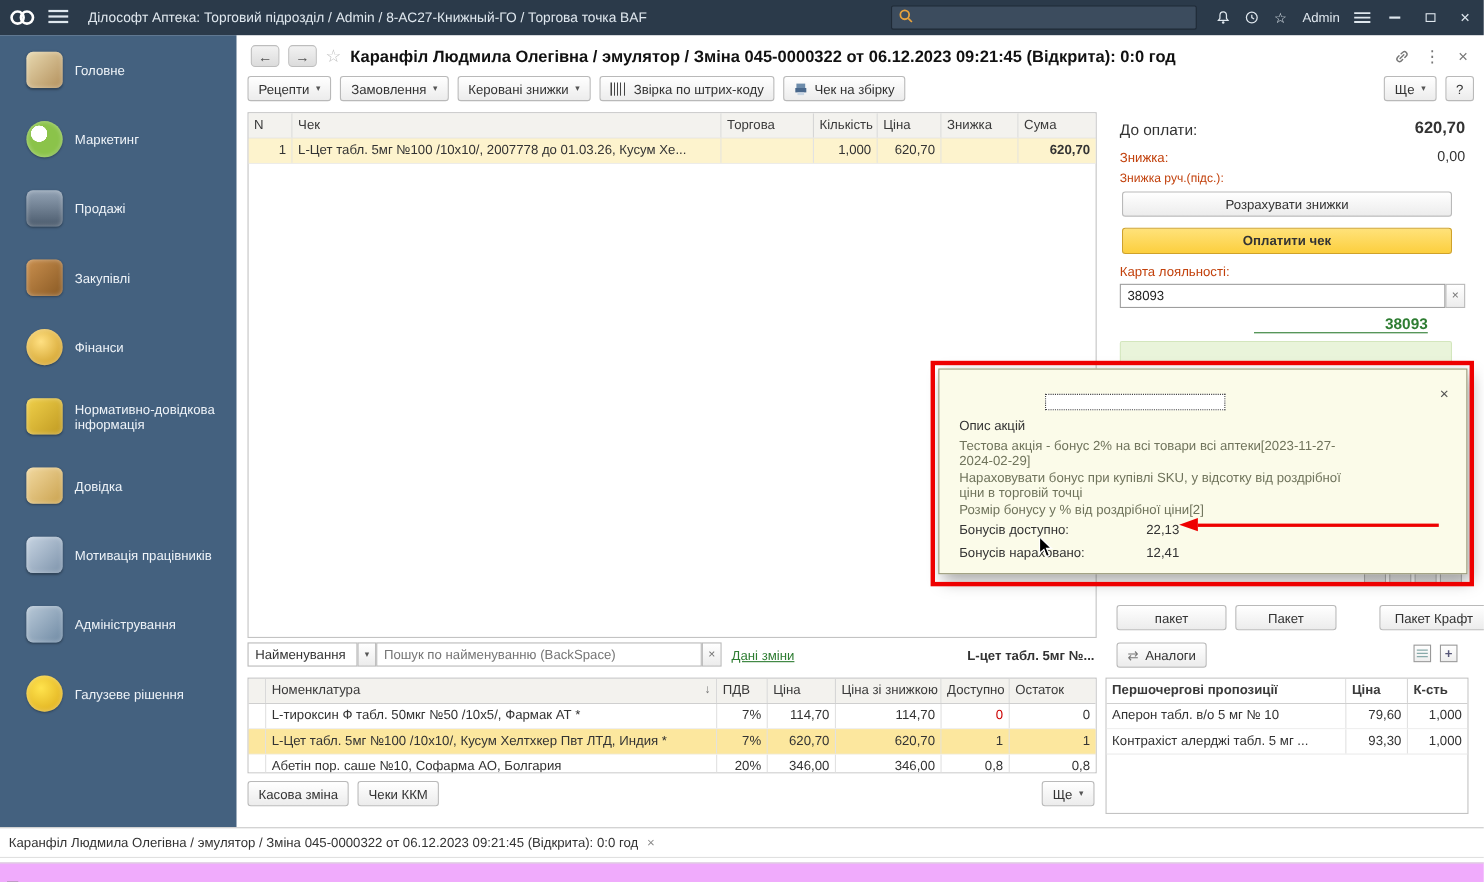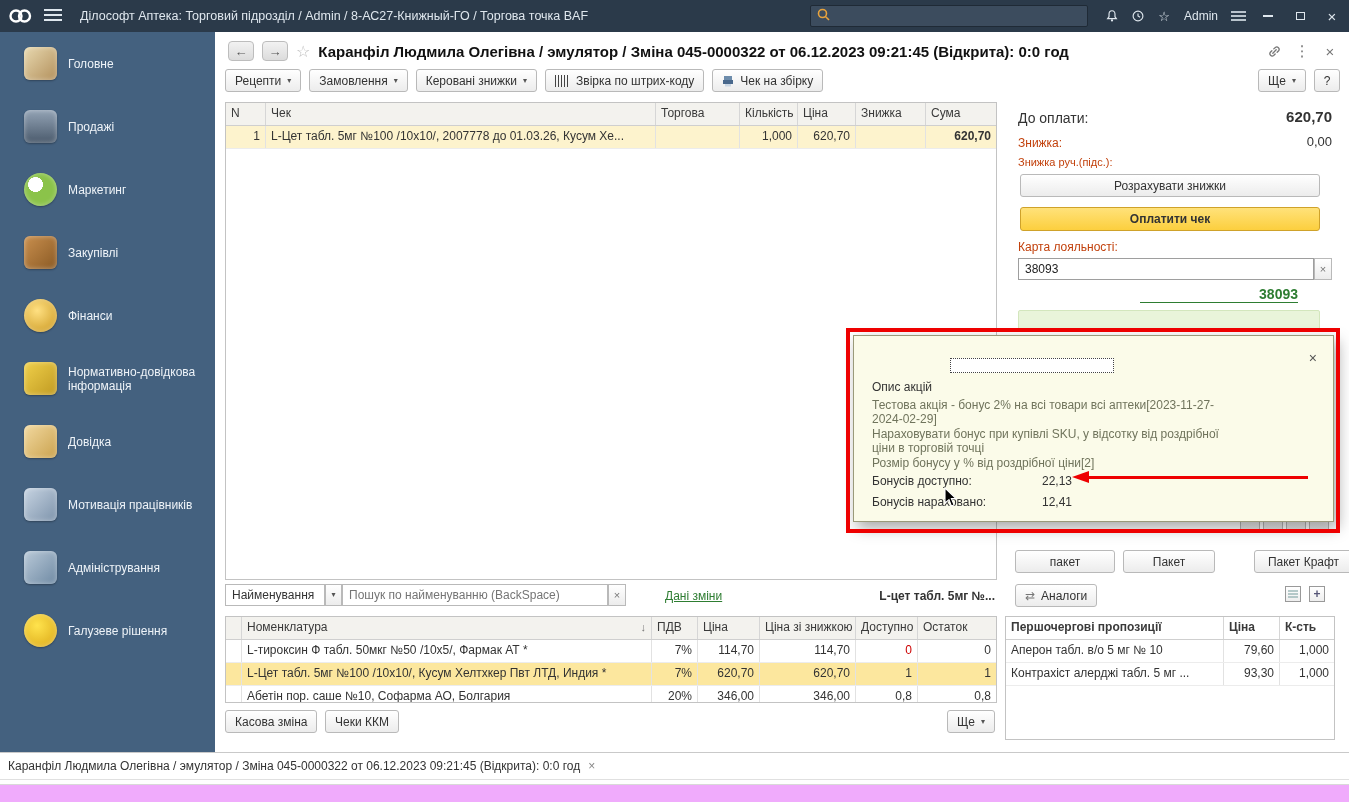--- a/index.html
+++ b/index.html
@@ -151,26 +151,26 @@
       </div>
     <div class="tb-ico" style="left:1322px;font-size:15px">×</div>
   </div>
 
   <div class="sidebar">
     <div class="sb-item">
         <span class="si i-home"></span>
         <span class="sb-label">Головне</span>
       </div>
     <div class="sb-item">
+        <span class="si i-marketing"></span>
+        <span class="sb-label">Маркетинг</span>
+      </div>
+    <div class="sb-item">
         <span class="si i-sales"></span>
         <span class="sb-label">Продажі</span>
-      </div>
-    <div class="sb-item">
-        <span class="si i-marketing"></span>
-        <span class="sb-label">Маркетинг</span>
       </div>
     <div class="sb-item">
         <span class="si i-purchases"></span>
         <span class="sb-label">Закупівлі</span>
       </div>
     <div class="sb-item">
         <span class="si i-finance"></span>
         <span class="sb-label">Фінанси</span>
       </div>
     <div class="sb-item">
@@ -334,21 +334,21 @@
     </div>
   </div>
 
   <div class="abs" style="left:225px;top:584px;display:flex">
     <div class="field" style="width:100px;border-color:#b9b9b9">Найменування</div>
     <div class="xbtn" style="width:17px">
         <span class="caret">▾</span>
       </div>
   </div>
   <div class="abs" style="left:342px;top:584px;display:flex">
-    <div class="field" style="width:266px;border-color:#b9b9b9">
+    <div class="field" style="width:296px;border-color:#b9b9b9">
       <input style="color: rgb(153, 153, 153);" placeholder="Пошук по найменуванню (BackSpace)">
     </div>
     <div class="xbtn">×</div>
   </div>
   <div class="abs green-link" style="left:665px;top:589px">Дані зміни</div>
   <div class="abs" style="left:850px;top:589px;width:145px;text-align:right;font-weight:bold;white-space:nowrap">L-цет табл. 5мг №...</div>
 
   <div class="tbl" style="left:225px;top:616px;width:772px;height:87px">
     <div class="hrow">
       <div class="cell nc0"></div>

